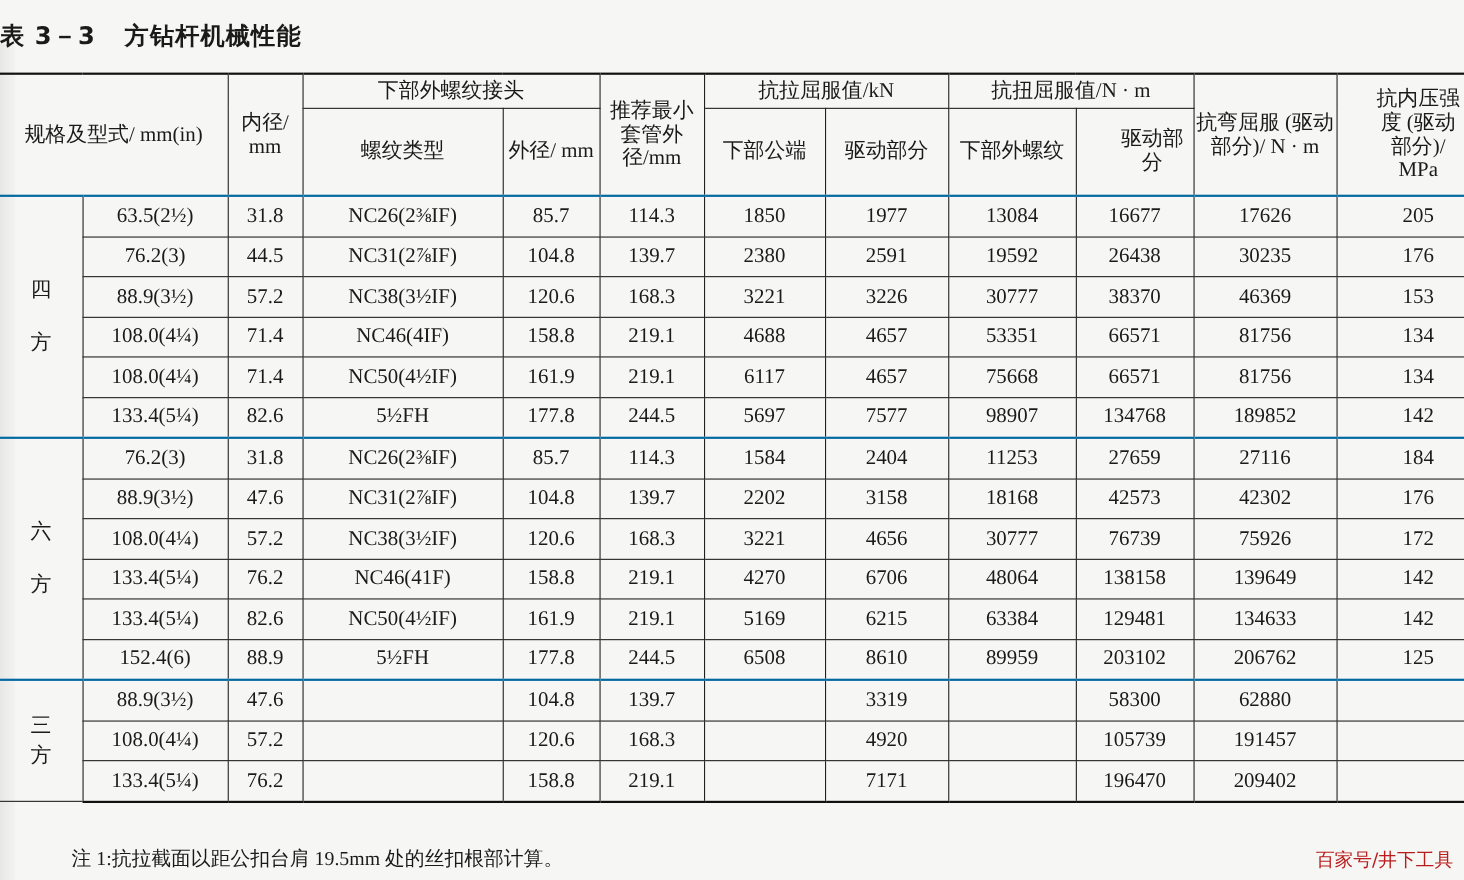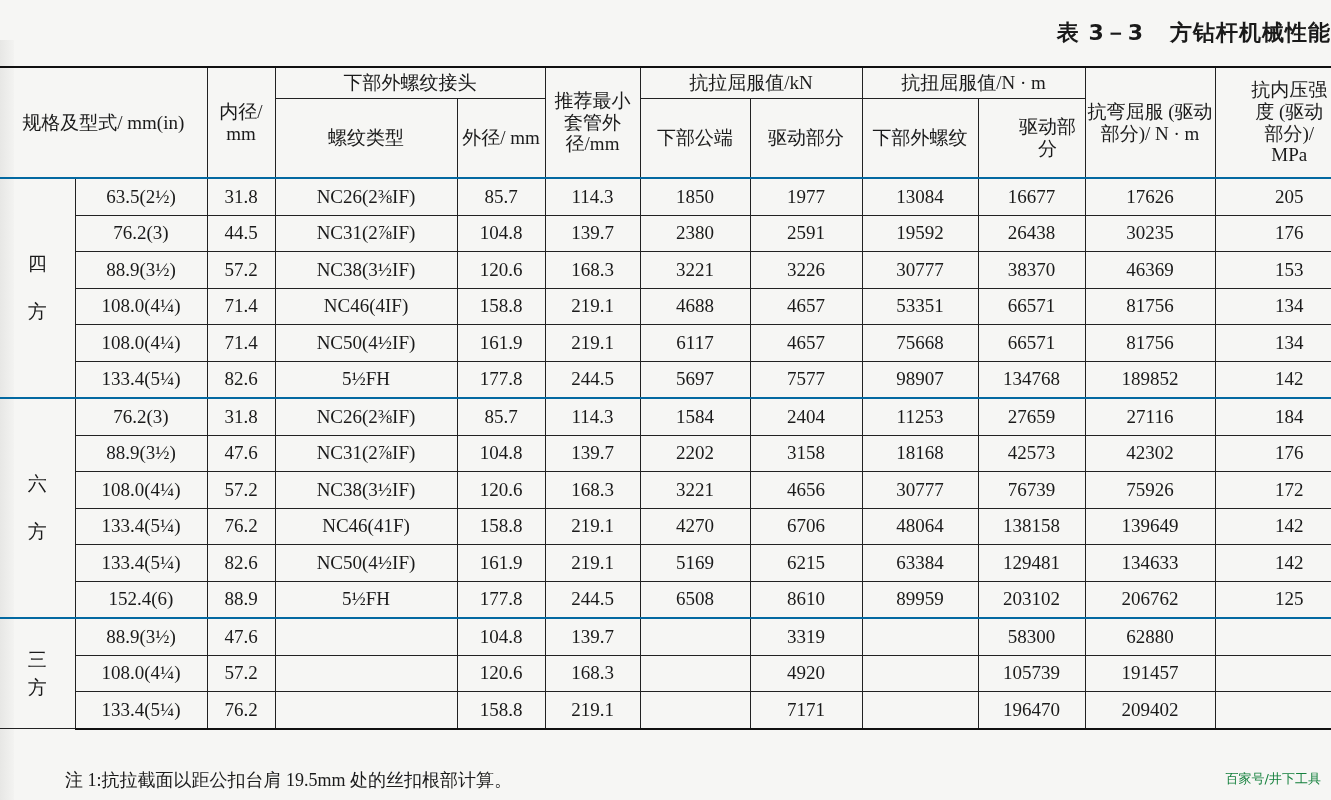--- a/index.html
+++ b/index.html
@@ -5,21 +5,21 @@
   html, body { margin:0; padding:0; }
   body {
     width:1331px; height:800px; overflow:hidden;
     background:#f6f6f4;
     font-family:"Liberation Serif","DejaVu Serif",serif;
     color:#1a1a1a;
     position:relative;
   }
   .title {
     position:absolute; left:0; width:1331px; top:18px;
-    text-align:right; font-size:22px; font-weight:bold;
+    text-align:left; font-size:22px; font-weight:bold;
     font-family:"DejaVu Sans","Liberation Sans",sans-serif;
     letter-spacing:1px;
   }
   .title .num { margin-right:26px; }
   table.main {
     position:absolute; left:0; top:66px;
     border-collapse:collapse;
     width:1331px;
     table-layout:fixed;
   }
@@ -36,21 +36,21 @@
   table.main tbody tr.grp-start td { border-top:2px solid #0369a1; }
   table.main tbody tr.last td { border-bottom:2.5px solid #111; }
   table.main td:first-child, table.main th:first-child { border-left:none; }
   table.main td:last-child, table.main th:last-child { border-right:none;padding-left:32px; }
   .grp { font-size:19px; }
   .grp .ch { display:block; margin:26px 0; }
   .note {
     position:absolute; left:65px; top:768px; font-size:18px;text-align:right;
   }
   .watermark {
-    position:absolute; right:10px; top:770px; font-size:13px; color:#15803d;
+    position:absolute; right:10px; top:770px; font-size:17px; color:#b91c1c;
     font-family:"DejaVu Sans","Liberation Sans",sans-serif;
   }
   .lmargin {
     position:absolute; left:0; top:40px; width:14px; height:760px;
     background:linear-gradient(90deg,#d8d8d6,#f0f0ee);
     opacity:0.5;
   }
 </style>
 </head>
 <body>

